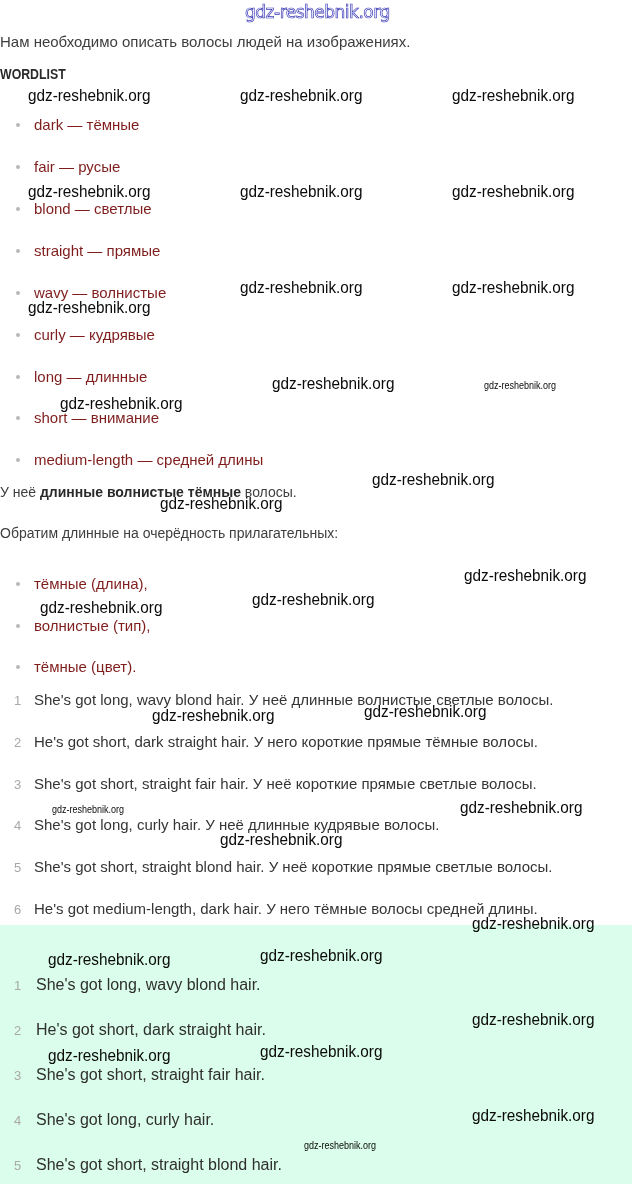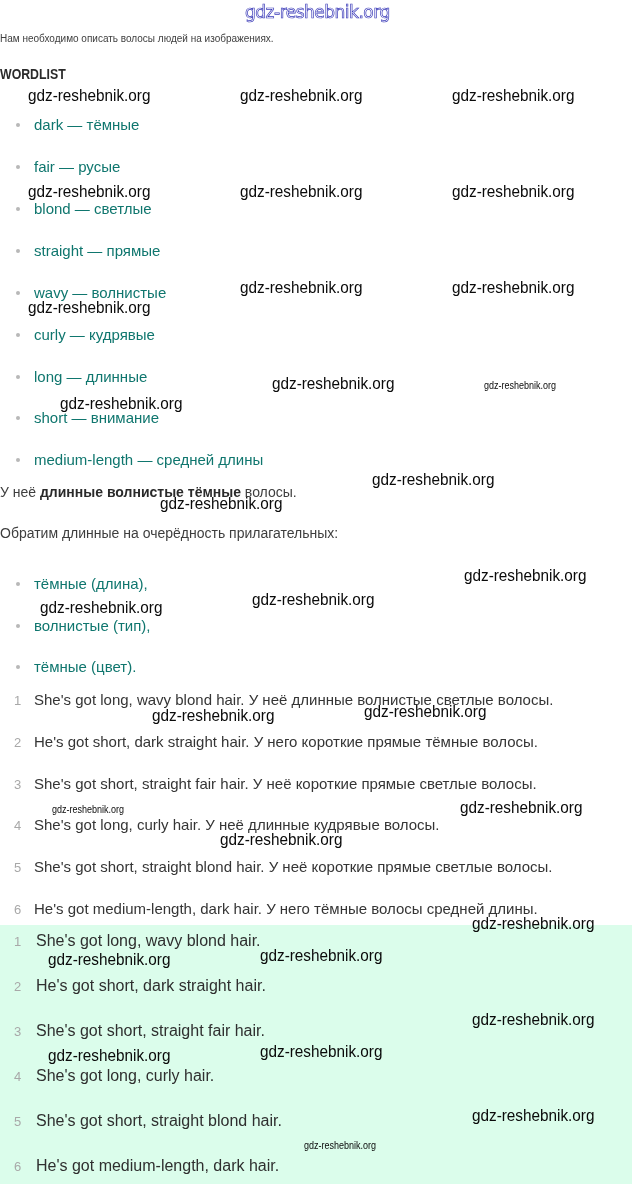--- a/index.html
+++ b/index.html
@@ -8,36 +8,36 @@
       background: #ffffff;
       font-family: "Liberation Sans", "DejaVu Sans", sans-serif;
       color: #3c3c3c;
     }
     .abs { position: absolute; white-space: nowrap; }
     .top-mark {
       left: 245px; top: 2px; font-size: 17px; color: #ffffff;
       -webkit-text-stroke: 0.7px #3a3ab8; font-family: "DejaVu Sans", sans-serif;
       letter-spacing: -0.5px;
     }
-    .intro { left: 0; top: 33px; font-size: 10px; color: #3e3e3e; }
+    .intro { left: 0; top: 33px; font-size: 15px; color: #3e3e3e; }
     .wordlist-h { left: 0; top: 66px; font-size: 14px; font-weight: bold; color: #2a2a2a;
       font-family: "Liberation Sans Narrow", "Liberation Sans", sans-serif; transform: scaleX(0.88); transform-origin: left; }
-    .bullet { font-size: 15px; color: #0f766e; }
+    .bullet { font-size: 15px; color: #7f1d1d; }
     .bullet .dot { display: inline-block; width: 4px; height: 4px; border-radius: 50%;
       background: #b8b8b8; margin-right: 14px; vertical-align: middle; position: relative; top: -1px; }
     .bullet { left: 16px; }
     .sentence { font-size: 14px; color: #3e3e3e; }
     .sentence b { color: #2a2a2a; }
     .num { display: inline-block; width: 20px; color: #a8a8a8; font-size: 13px; }
     .ex { left: 14px; font-size: 15px; color: #353535; }
     .green {
       position: absolute; left: 0; top: 925px; width: 632px; height: 259px;
       background: #dbfdeb;
     }
-    .ans { left: 14px; font-size: 16px; color: #2f2f2f; }
+    .ans { left: 14px; font-size: 16px; color: #2f2f2f; margin-top: 44px; }
     .ans .num { width: 22px; }
     .wm { position: absolute; white-space: nowrap; color: #0a0a0a;
       font-family: "Liberation Sans Narrow", "Liberation Sans", sans-serif;
       font-size: 17px; transform: scaleX(0.9); transform-origin: left; }
     .wm.small { font-size: 10px; }
   </style>
 </head>
 <body>
 
 <div class="abs top-mark">gdz-reshebnik.org</div>

